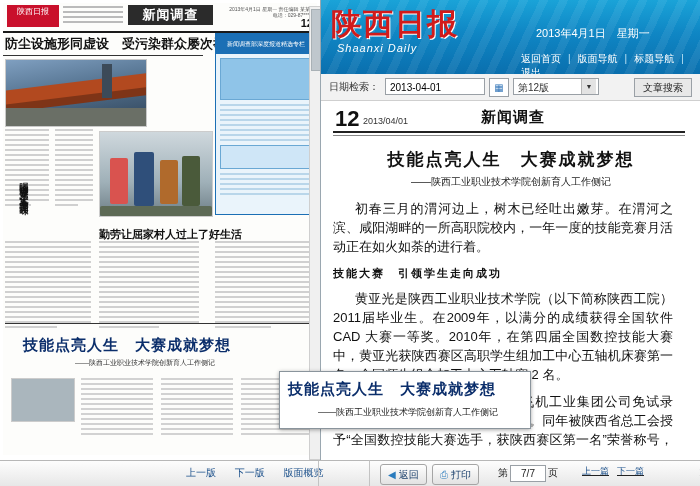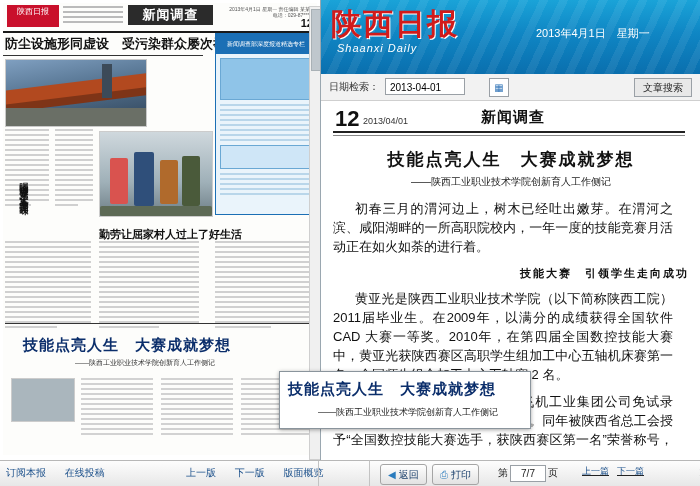--- a/index.html
+++ b/index.html
@@ -117,21 +117,21 @@
   .bnav{position:absolute;left:200px;top:52px;font-size:10px;color:#ffffff;}
   .bnav span{margin-right:7px;cursor:pointer;}
   .bnav span:after{content:"|";margin-left:7px;color:#bfe4f5;}
   .bnav span:last-child:after{content:"";}
 
   .searchbar{
     position:absolute;left:0;top:74px;width:379px;height:26px;background:#f2f2f2;border-bottom:1px solid #cfcfcf;
   }
   .sb-label{position:absolute;left:8px;top:6px;font-size:10px;color:#333;}
   .sb-input{
-    position:absolute;left:64px;top:4px;width:80px;height:17px;border:1px solid #9aa0a6;background:#fff;
+    position:absolute;left:64px;top:4px;width:100px;height:17px;border:1px solid #9aa0a6;background:#fff;
     font-size:10px;padding:0 4px;box-sizing:border-box;
   }
   .sb-cal{
     position:absolute;left:168px;top:4px;width:18px;height:17px;border:1px solid #9aa0a6;background:#fff;
     text-align:center;font-size:10px;line-height:17px;color:#2a6fb5;
   }
   .sb-sel{
     position:absolute;left:192px;top:4px;width:86px;height:17px;border:1px solid #9aa0a6;background:#fff;
     font-size:10px;line-height:17px;padding-left:4px;box-sizing:border-box;color:#333;
   }
@@ -147,21 +147,21 @@
   .pg-date{position:absolute;left:42px;top:12px;font-size:9px;color:#333;}
   .pg-sec{position:absolute;left:160px;top:4px;font-size:15px;font-weight:bold;color:#111;letter-spacing:1px;}
   .pg-rule{position:absolute;left:12px;top:27px;width:352px;height:0;border-top:2px solid #222;}
   .pg-rule2{position:absolute;left:12px;top:31px;width:352px;height:0;border-top:1px solid #888;}
 
   .article{position:absolute;left:12px;top:140px;width:356px;height:310px;overflow:hidden;color:#111;}
   .art-title{font-size:17px;font-weight:bold;text-align:center;letter-spacing:2px;margin:8px 0 4px;}
   .art-sub{font-size:10px;text-align:center;color:#222;margin-bottom:10px;}
   .art-author{font-size:11px;text-align:center;margin-bottom:10px;letter-spacing:4px;}
   .art-p{font-size:13px;line-height:19px;text-indent:22px;margin:0 16px 8px 0;text-align:justify;}
-  .art-h2{font-size:11px;font-weight:bold;text-align:right;margin:10px 0 8px;letter-spacing:2px;}
+  .art-h2{font-size:11px;font-weight:bold;text-align:left;margin:10px 0 8px;letter-spacing:2px;}
 
   
   .toolbar{
     position:absolute;left:0;top:460px;width:700px;height:26px;
     background:linear-gradient(180deg,#fdfdfd 0%,#e6e6e6 100%);border-top:1px solid #b7b7b7;
   }
   .tb-left{position:absolute;left:6px;top:5px;font-size:10px;color:#1a4f8a;}
   .tb-left span{margin-right:16px;cursor:pointer;}
   .tb-mid{position:absolute;left:186px;top:5px;font-size:10px;color:#1a4f8a;}
   .tb-mid span{margin-right:16px;cursor:pointer;}
@@ -404,26 +404,33 @@
       </div>
     </div>
   </div>
 
   <div class="rightpane">
 
     <div class="banner">
       <div class="brand">陕西日报</div>
       <div class="brand-en">Shaanxi Daily</div>
       <div class="bdate">2013年4月1日　星期一</div>
+      <div class="bnav">
+        <span>返回首页</span><span>版面导航</span><span>标题导航</span><span>退出</span>
+      </div>
     </div>
 
     <div class="searchbar">
       <div class="sb-label">日期检索：</div>
       <div class="sb-input" style="line-height:17px;">2013-04-01</div>
       <div class="sb-cal">▦</div>
+      <div class="sb-sel">
+        <span>第12版</span>
+        <span class="caret">▼</span>
+      </div>
       <div class="sb-btn">文章搜索</div>
     </div>
 
     <div class="pagehead">
       <div class="pg-num">12</div>
       <div class="pg-date">2013/04/01</div>
       <div class="pg-sec">新闻调查</div>
       <div class="pg-rule"></div>
       <div class="pg-rule2"></div>
     </div>
@@ -438,24 +445,20 @@
 
     </div>
   </div>
 
   <div class="callout">
     <div class="c1">技能点亮人生　大赛成就梦想</div>
     <div class="c2">——陕西工业职业技术学院创新育人工作侧记</div>
   </div>
 
   <div class="toolbar">
-    <div class="tb-left">
-      <span>订阅本报</span>
-      <span>在线投稿</span>
-    </div>
     <div class="tb-mid">
       <span>上一版</span>
       <span>下一版</span>
       <span>版面概览</span>
     </div>
     <div class="tb-sep"></div>
   </div>
 
   <div class="rtoolbar">
     <div class="btn" style="left:10px;">

